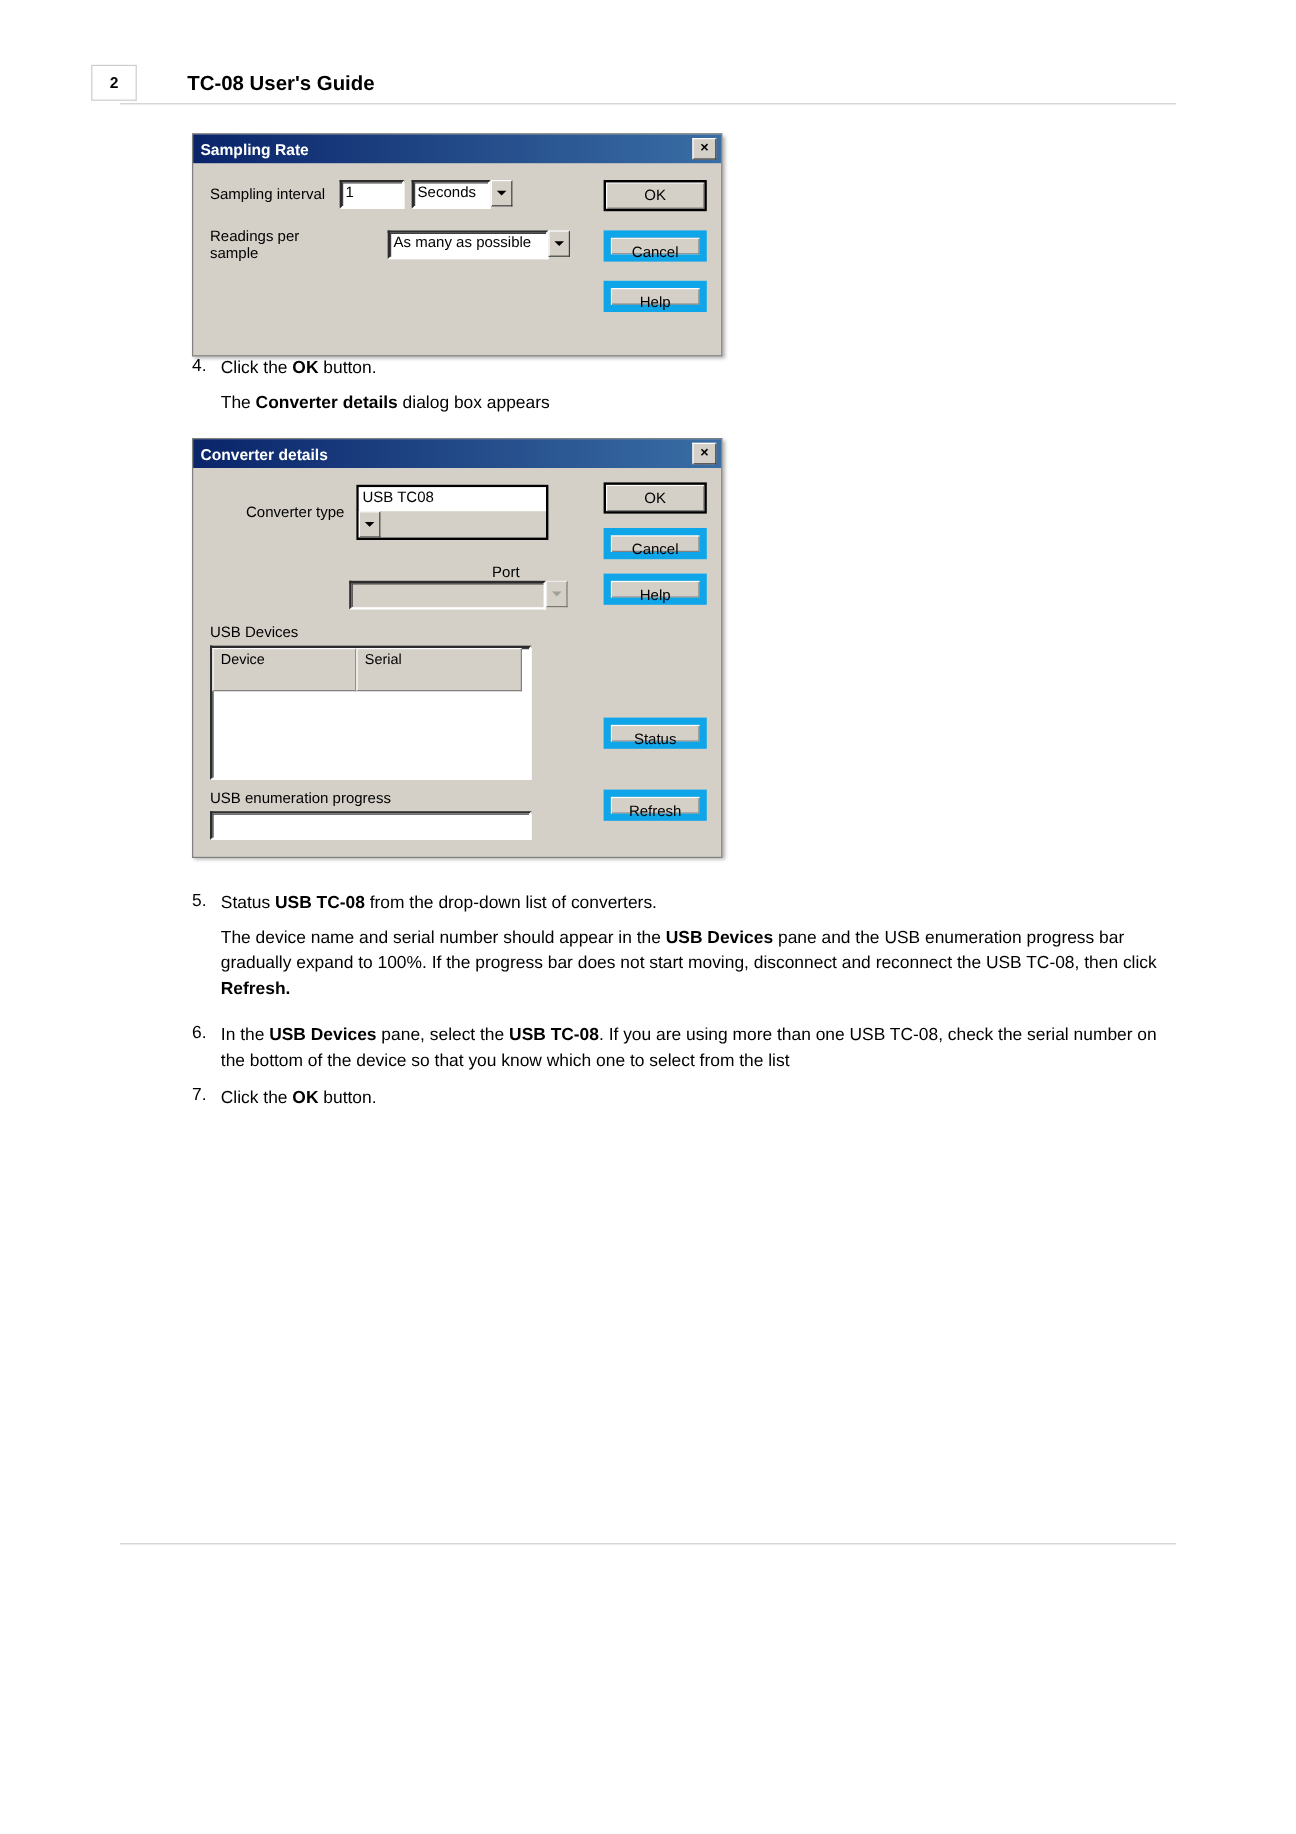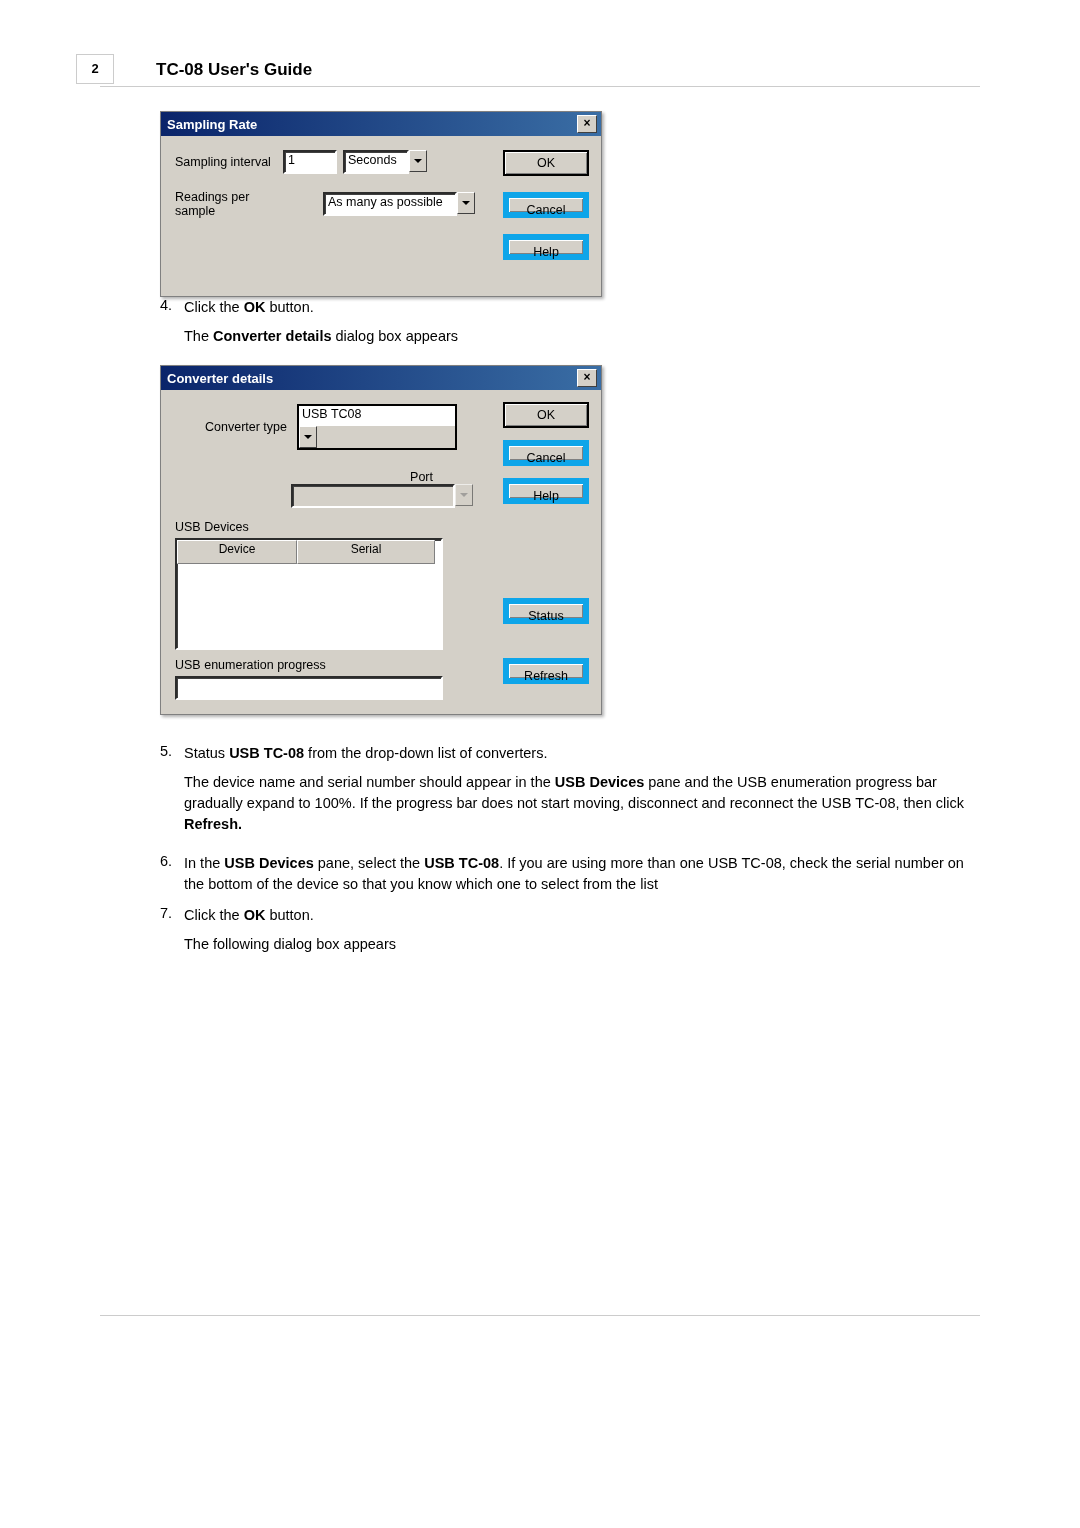--- a/index.html
+++ b/index.html
@@ -132,24 +132,23 @@
     width: 264px;
   }
   .listview-header { display: flex; }
   .lv-col {
     background: #d4d0c8;
     border: 1px solid #fff;
     border-right-color: #808080;
     border-bottom-color: #808080;
     padding: 1px 6px;
     font-size: 12px;
-    height: 24px;
+    height: 36px;
     box-sizing: border-box;
     line-height: 15px;
-    text-align: center;
   }
   .progress-bar {
     background: #fff;
     border: 2px inset #fff;
     border-top-color: #808080;
     border-left-color: #808080;
     box-shadow: inset 1px 1px 0 #404040;
     height: 20px;
     width: 264px;
   }
@@ -313,18 +312,17 @@
 
     
     <ol class="steps" style="margin-top:10px;">
       <li>
         <span class="num">7.</span>
         <span class="txt">
           <span>Click the </span><b>OK</b><span> button.</span>
         </span>
       </li>
     </ol>
-    <div class="indent-block">The following dialog box appears</div>
 
   </div>
 
   <hr class="footer-line">
 </div>
 
 </body></html>

